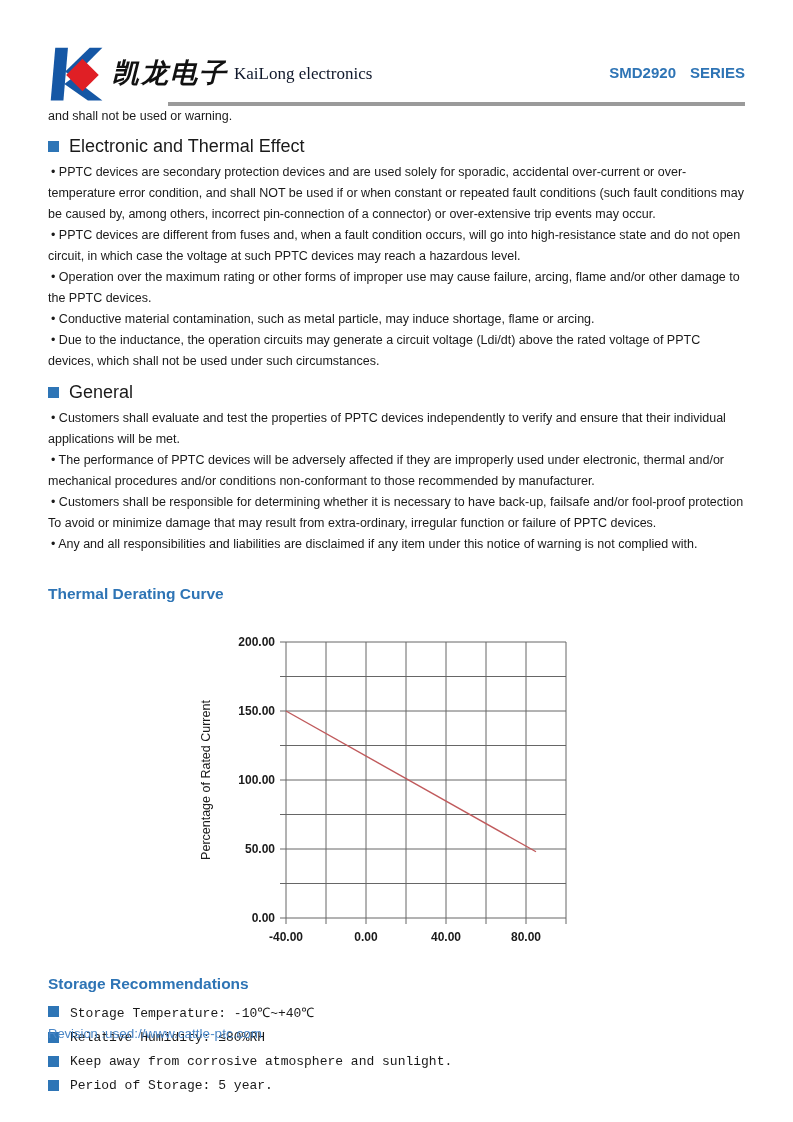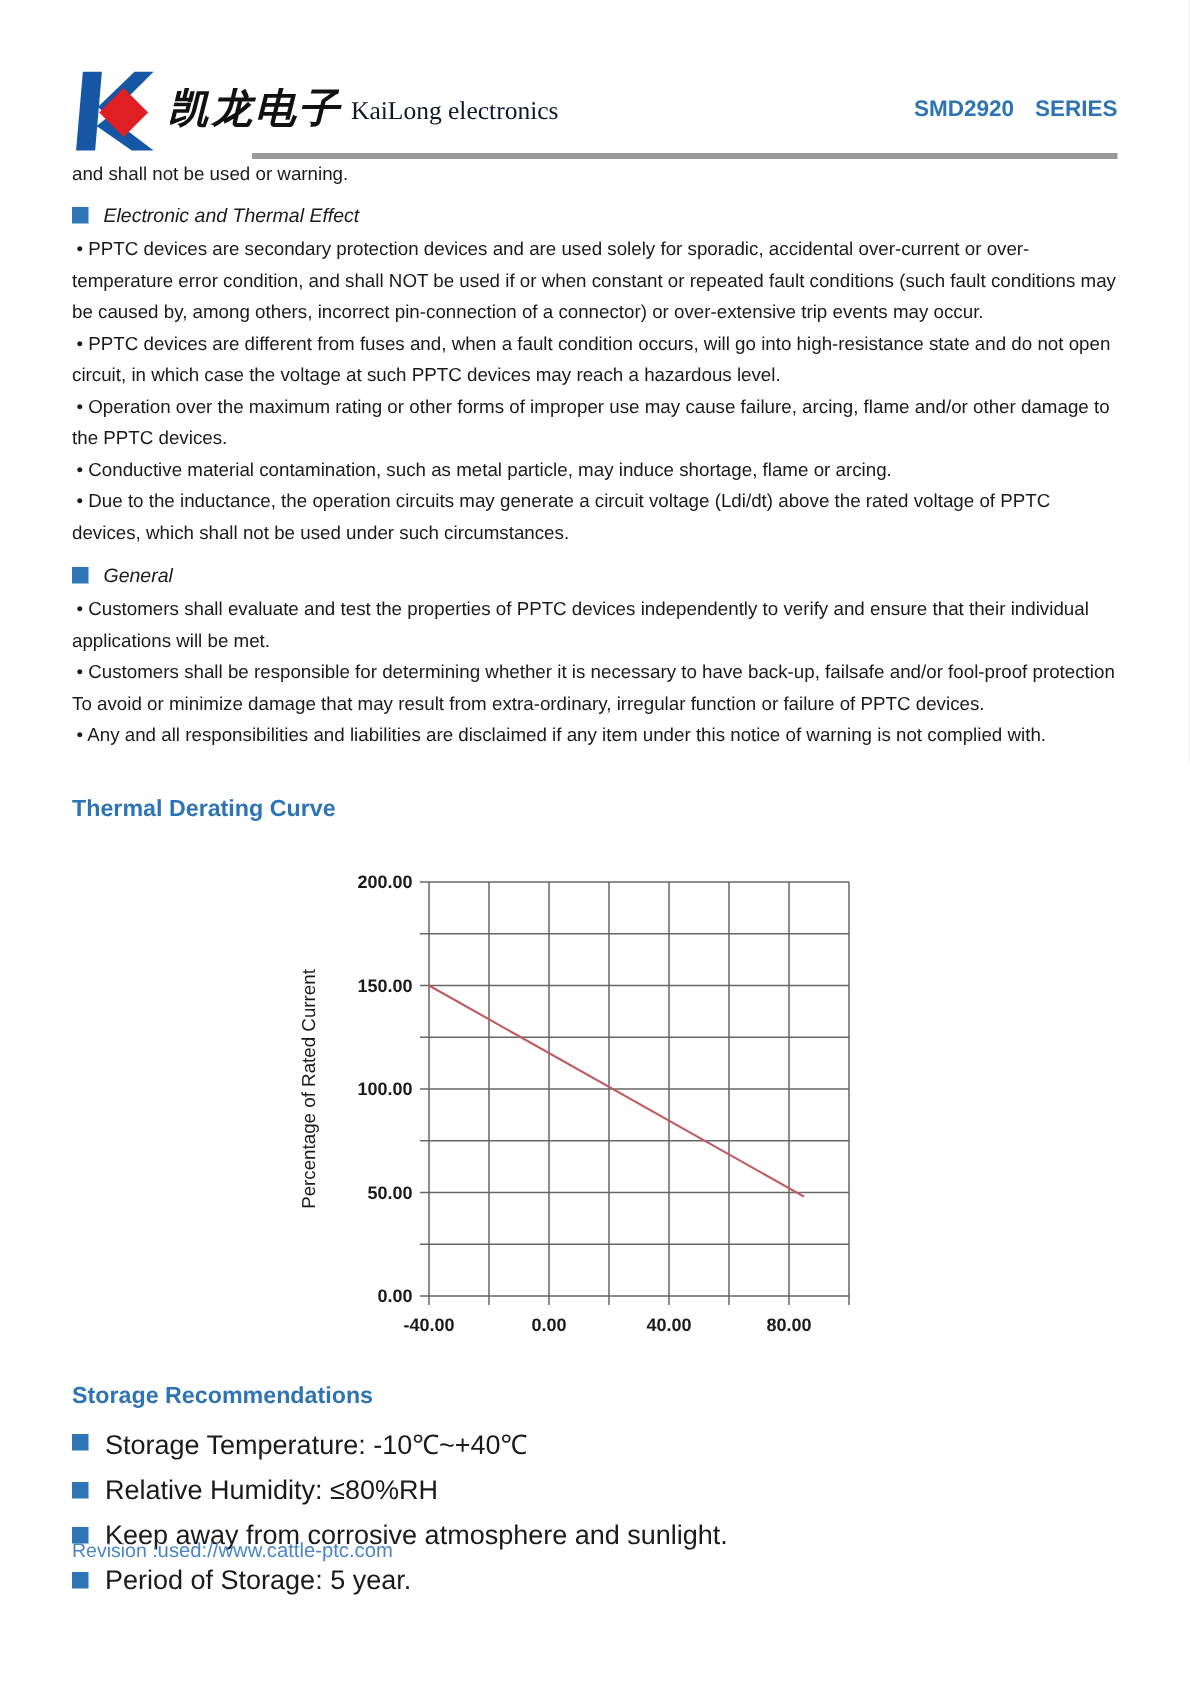--- a/index.html
+++ b/index.html
@@ -28,35 +28,35 @@
     padding-bottom:6px;display:flex;gap:14px;line-height:1;
   }
   .header-rule{
     height:4px;background:var(--rule-gray);margin:0 0 0 120px;border:none;
   }
   .carryover{font-size:12.5px;margin-top:3px;}
   
   .sec-title{display:flex;align-items:center;margin-top:10px;margin-bottom:5px;}
   .sq{width:11px;height:11px;background:var(--bullet-blue);flex:0 0 auto;}
   .sec-title .sq{margin-right:10px;}
-  .sec-title span{font-size:13px;font-style:italic;}
+  .sec-title span{font-size:18px;}
   .para{font-size:12.5px;line-height:21px;margin:0;text-indent:3px;}
   
   .h2{
     color:var(--accent-blue);font-size:15.5px;font-weight:bold;
     margin:30px 0 0 0;
   }
   .chart-wrap{margin:26px 0 0 128px;}
   .tick{font-family:"Liberation Sans",sans-serif;font-size:12px;font-weight:bold;fill:#1a1a1a;}
   .axis-label{font-family:"Liberation Sans",sans-serif;font-size:12.5px;fill:#1a1a1a;}
   
   .storage-list{margin-top:10px;}
   .storage-item{display:flex;align-items:center;margin-bottom:9px;}
   .storage-item .sq{margin-right:11px;}
-  .storage-item span{font-size:18px;}
+  .storage-item span{font-size:13px;font-family:Liberation Mono, monospace;}
   
   .footer{
     position:absolute;left:48px;right:48px;top:1026px;
     display:flex;align-items:baseline;
   }
   .footer .rev{color:var(--link-blue);font-size:13px;}
   .footer .url{color:var(--link-blue);font-size:13.5px;text-decoration:none;}
 </style>
 </head>
 <body>
@@ -93,20 +93,21 @@
       <p class="para">• Conductive material contamination, such as metal particle, may induce shortage, flame or arcing.</p>
       <p class="para">• Due to the inductance, the operation circuits may generate a circuit voltage (Ldi/dt) above the rated voltage of PPTC devices, which shall not be used under such circumstances.</p>
     </div>
 
     <div>
       <div class="sec-title">
         <span class="sq"></span>
         <span>General</span>
       </div>
       <p class="para">• Customers shall evaluate and test the properties of PPTC devices independently to verify and ensure that their individual applications will be met.</p>
+      <p class="para">• The performance of PPTC devices will be adversely affected if they are improperly used under electronic, thermal and/or mechanical procedures and/or conditions non-conformant to those recommended by manufacturer.</p>
       <p class="para">• Customers shall be responsible for determining whether it is necessary to have back-up, failsafe and/or fool-proof protection To avoid or minimize damage that may result from extra-ordinary, irregular function or failure of PPTC devices.</p>
       <p class="para">• Any and all responsibilities and liabilities are disclaimed if any item under this notice of warning is not complied with.</p>
     </div>
 
     <h2 class="h2">Thermal Derating Curve</h2>
     <div class="chart-wrap">
       <svg id="derating-svg" width="420" height="324">
           <line x1="110" y1="13" x2="110" y2="289" stroke="#666666" stroke-width="1"></line>
           <line x1="110" y1="289" x2="110" y2="295" stroke="#666666" stroke-width="1"></line>
           <line x1="150" y1="13" x2="150" y2="289" stroke="#666666" stroke-width="1"></line>

